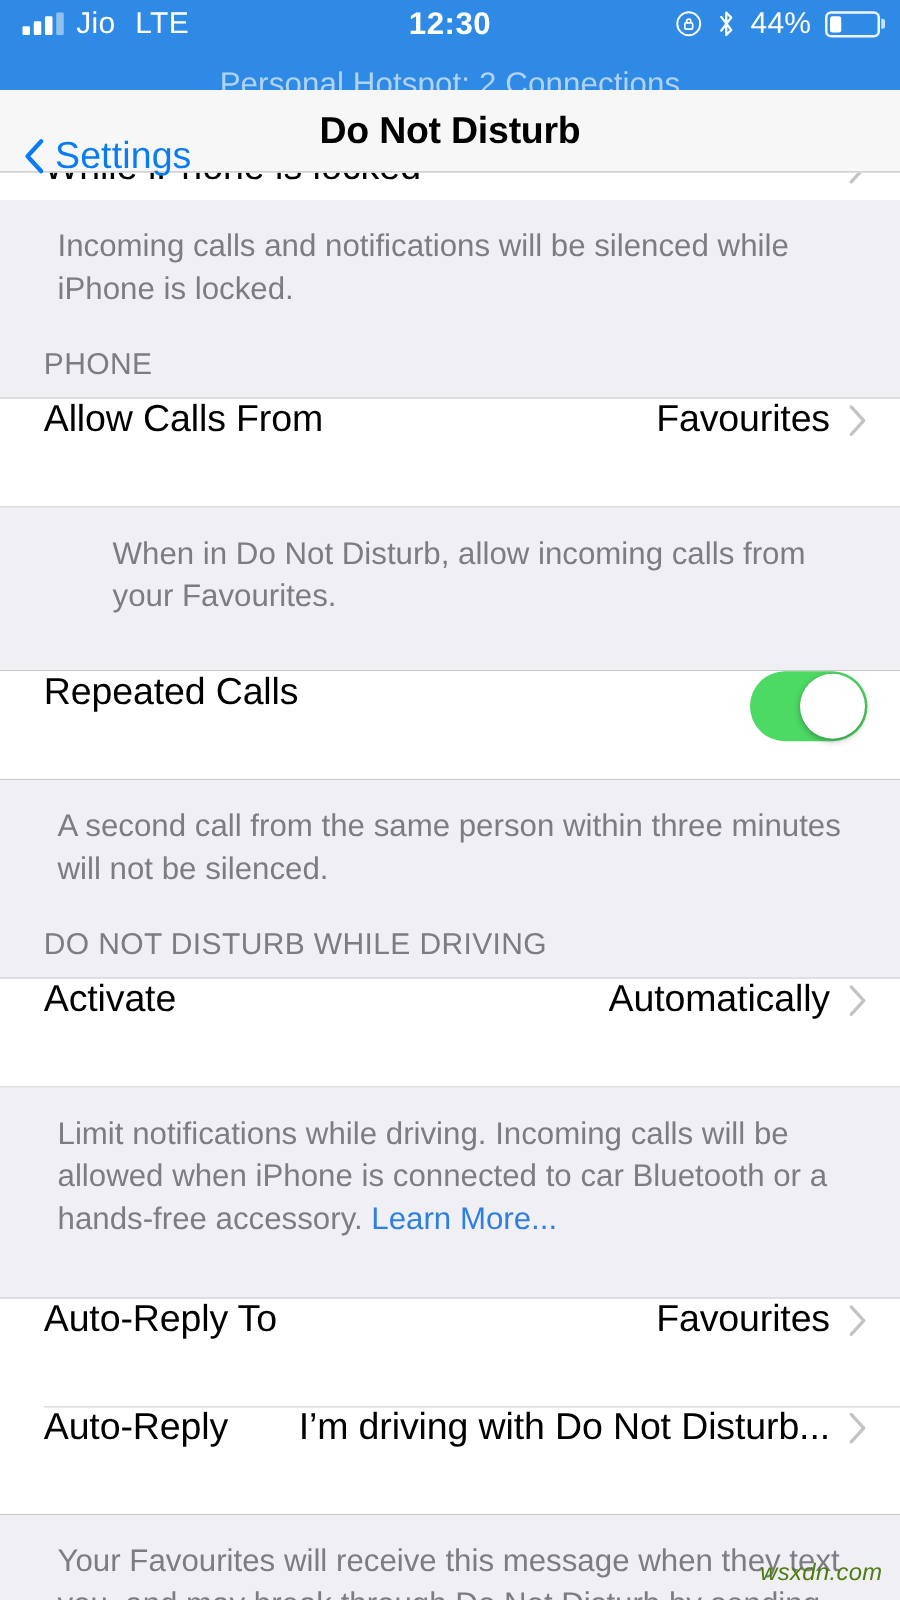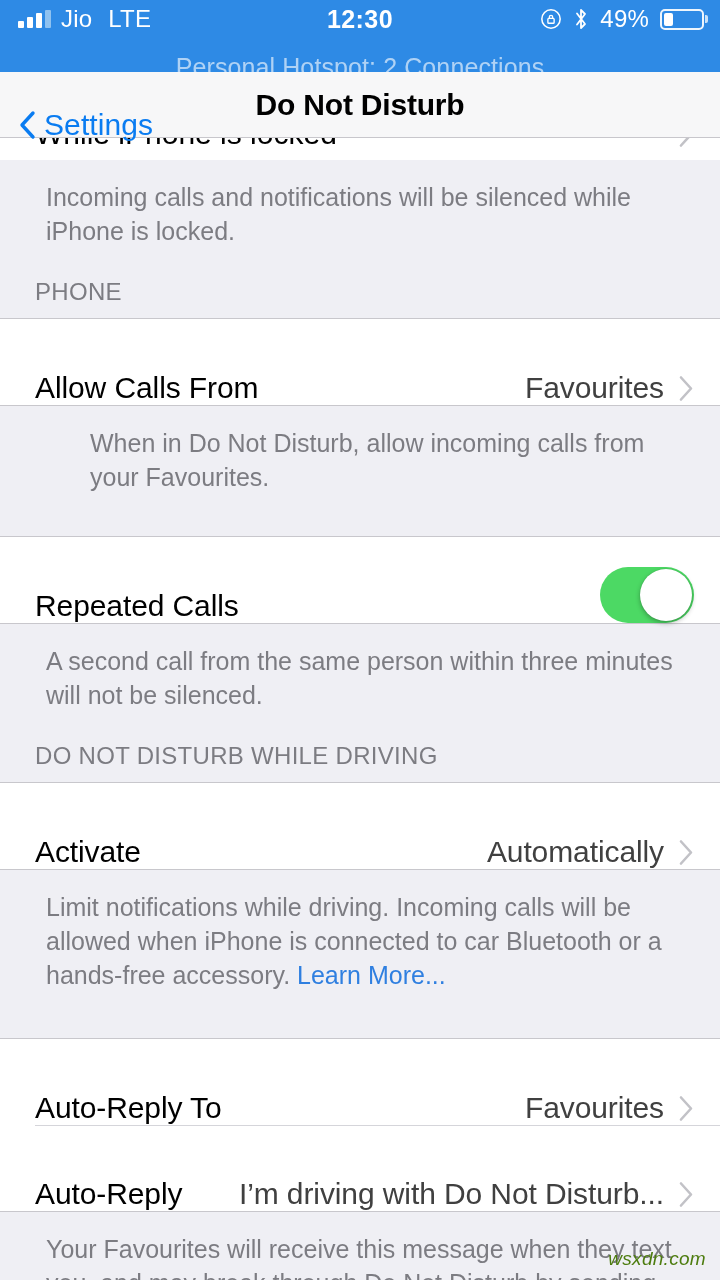--- a/index.html
+++ b/index.html
@@ -123,34 +123,34 @@
     padding: 30px 35px 12px 35px;
     font-size: 24px; letter-spacing: .3px;
     color: #7C7C82;
     text-transform: none;
   }
 
   .cell-group { background: #ffffff; border-top: 1px solid #C8C7CC; border-bottom: 1px solid #C8C7CC; }
   .cell {
     position: relative;
     height: 86px;
-    display: flex; align-items: flex-end;
+    display: flex; align-items: flex-start;
     padding: 0 26px 0 35px;
     background: #ffffff;
   }
   .cell + .cell::before {
     content: ""; position: absolute; left: 35px; right: 0; top: 0;
     height: 1px; background: #D5D5DA;
   }
   .cell .title { font-size: 30px; color: #000000; letter-spacing: -.1px; }
   .cell .right {
     margin-left: auto; display: flex; align-items: center; gap: 14px;
   }
   .cell .value {
-    font-size: 30px; color: #404040; letter-spacing: -.1px;
+    font-size: 30px; color: #000000; letter-spacing: -.1px;
     max-width: 430px; overflow: hidden; white-space: nowrap; text-overflow: ellipsis;
   }
   .chev { width: 16px; height: 27px; flex: none; }
 
   .toggle {
     width: 94px; height: 56px; border-radius: 28px;
     background: #4CD964; position: relative;
     margin-left: auto;
   }
   .toggle .knob {
@@ -191,21 +191,21 @@
             <circle cx="12" cy="12" r="10" fill="none" stroke="#ffffff" stroke-width="1.7"></circle>
             <rect x="8.6" y="11.3" width="6.8" height="5.4" rx="1" fill="none" stroke="#ffffff" stroke-width="1.5"></rect>
             <path d="M10.2 11.3v-1.5a1.8 1.8 0 0 1 3.6 0v1.5" fill="none" stroke="#ffffff" stroke-width="1.5"></path>
           </svg>
         </span>
         <span class="bt-icon">
           <svg viewBox="0 0 16 24" width="16" height="24">
             <path d="M4 6.5 12 17 8 21V3l4 4L4 17.5" fill="none" stroke="#ffffff" stroke-width="1.8" stroke-linejoin="round" stroke-linecap="round"></path>
           </svg>
         </span>
-        <span class="batt-pct">49%</span>
+        <span class="batt-pct">44%</span>
         <span class="battery">
           <span class="fill" id="batt-fill" style="width: 25%;"></span>
         </span>
       </div>
     </div>
     <div class="hotspot-banner">Personal Hotspot: 2 Connections</div>
   </div>
 
   <div class="navbar">
     <div class="nav-back">

